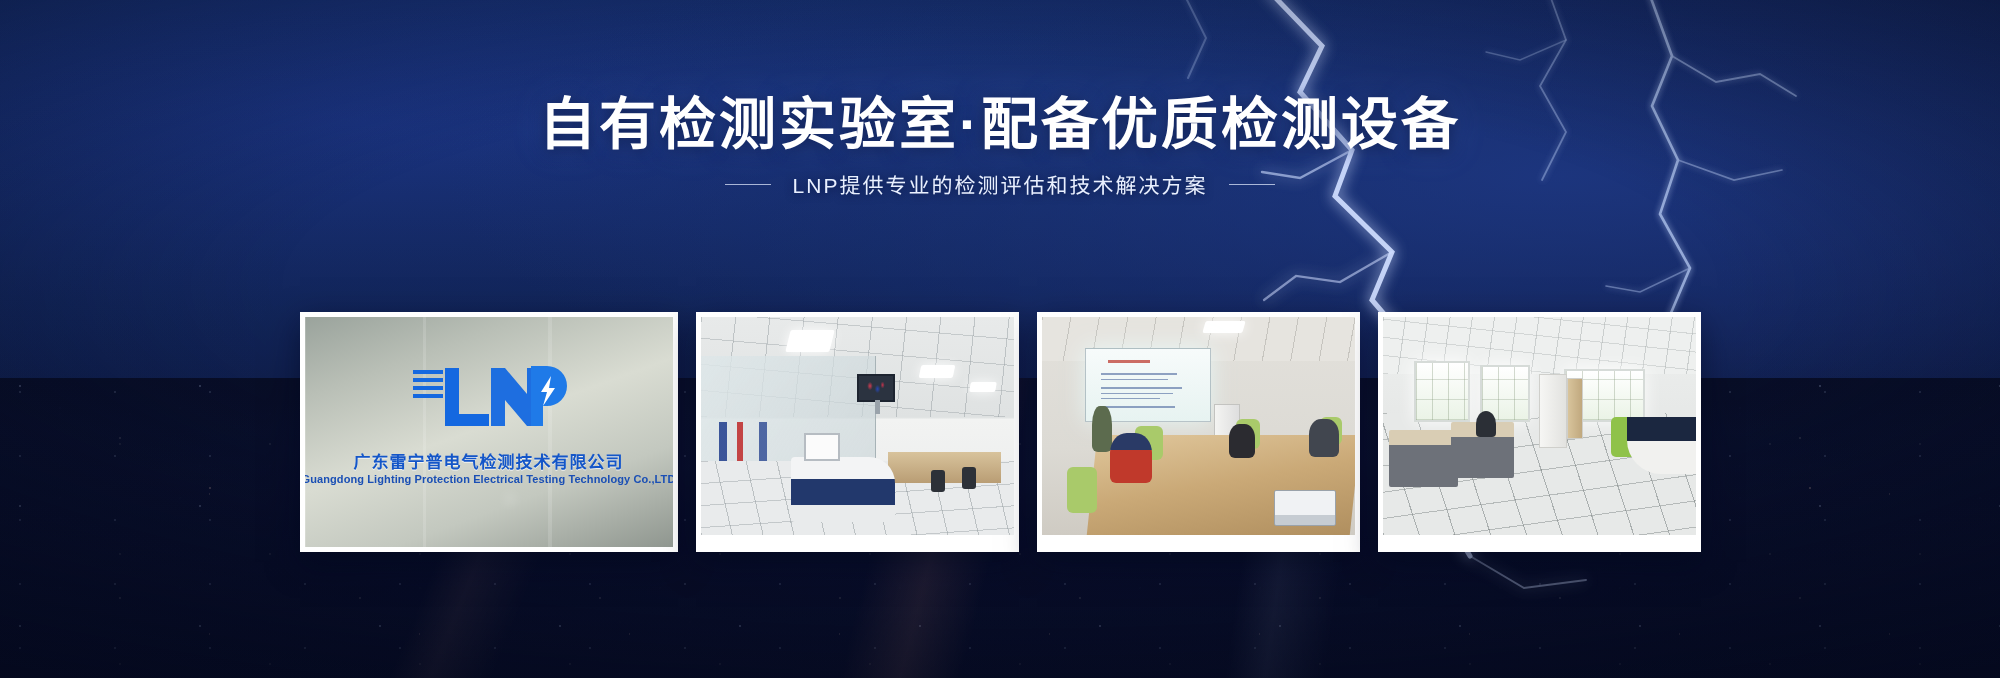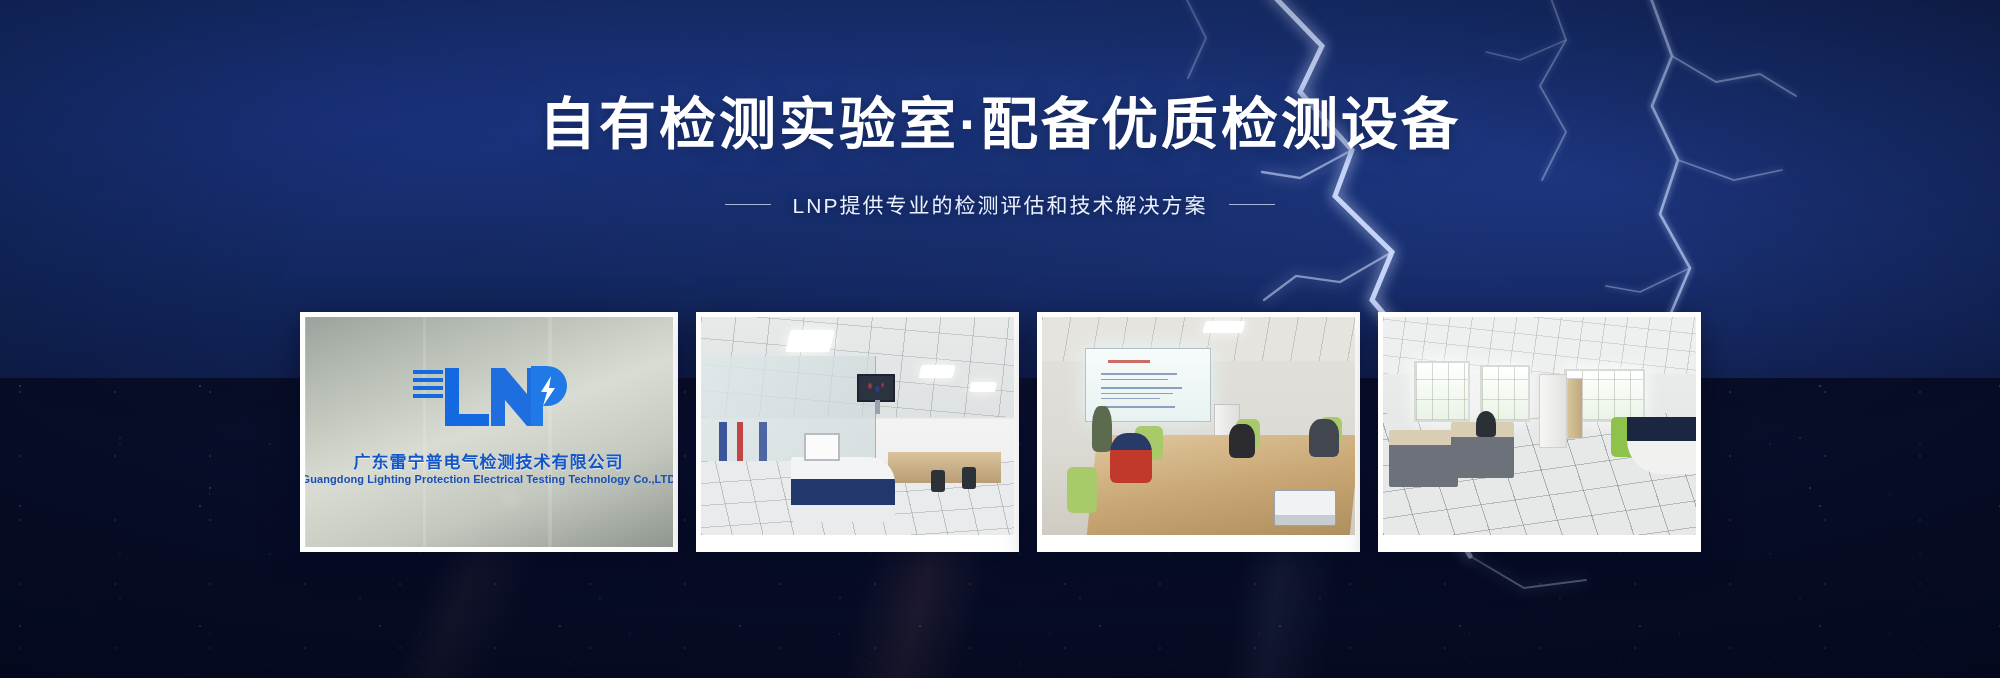--- a/index.html
+++ b/index.html
@@ -58,21 +58,21 @@
   .bolts{position:absolute;inset:0;}
   
   .copy{position:absolute;left:0;right:0;top:96px;text-align:center;}
   .title{
     color:#ffffff;font-size:57px;line-height:1;font-weight:bold;
     letter-spacing:3px;
     text-shadow:0 2px 16px rgba(10,25,70,.85), 0 0 34px rgba(120,160,255,.25);
     white-space:nowrap;
   }
   .subrow{
-    margin-top:36px;display:flex;align-items:center;justify-content:center;gap:22px;
+    margin-top:16px;display:flex;align-items:center;justify-content:center;gap:22px;
   }
   .rule{width:46px;height:1px;background:rgba(226,235,255,.72);display:block;}
   .subtitle{
     color:#e9f0ff;font-size:21px;letter-spacing:2px;white-space:nowrap;
     text-shadow:0 1px 8px rgba(8,20,60,.8);
   }
   
   .gallery{position:absolute;left:0;right:0;top:312px;display:flex;justify-content:center;gap:18px;}
   .shot{
     background:#ffffff;padding:5px;

